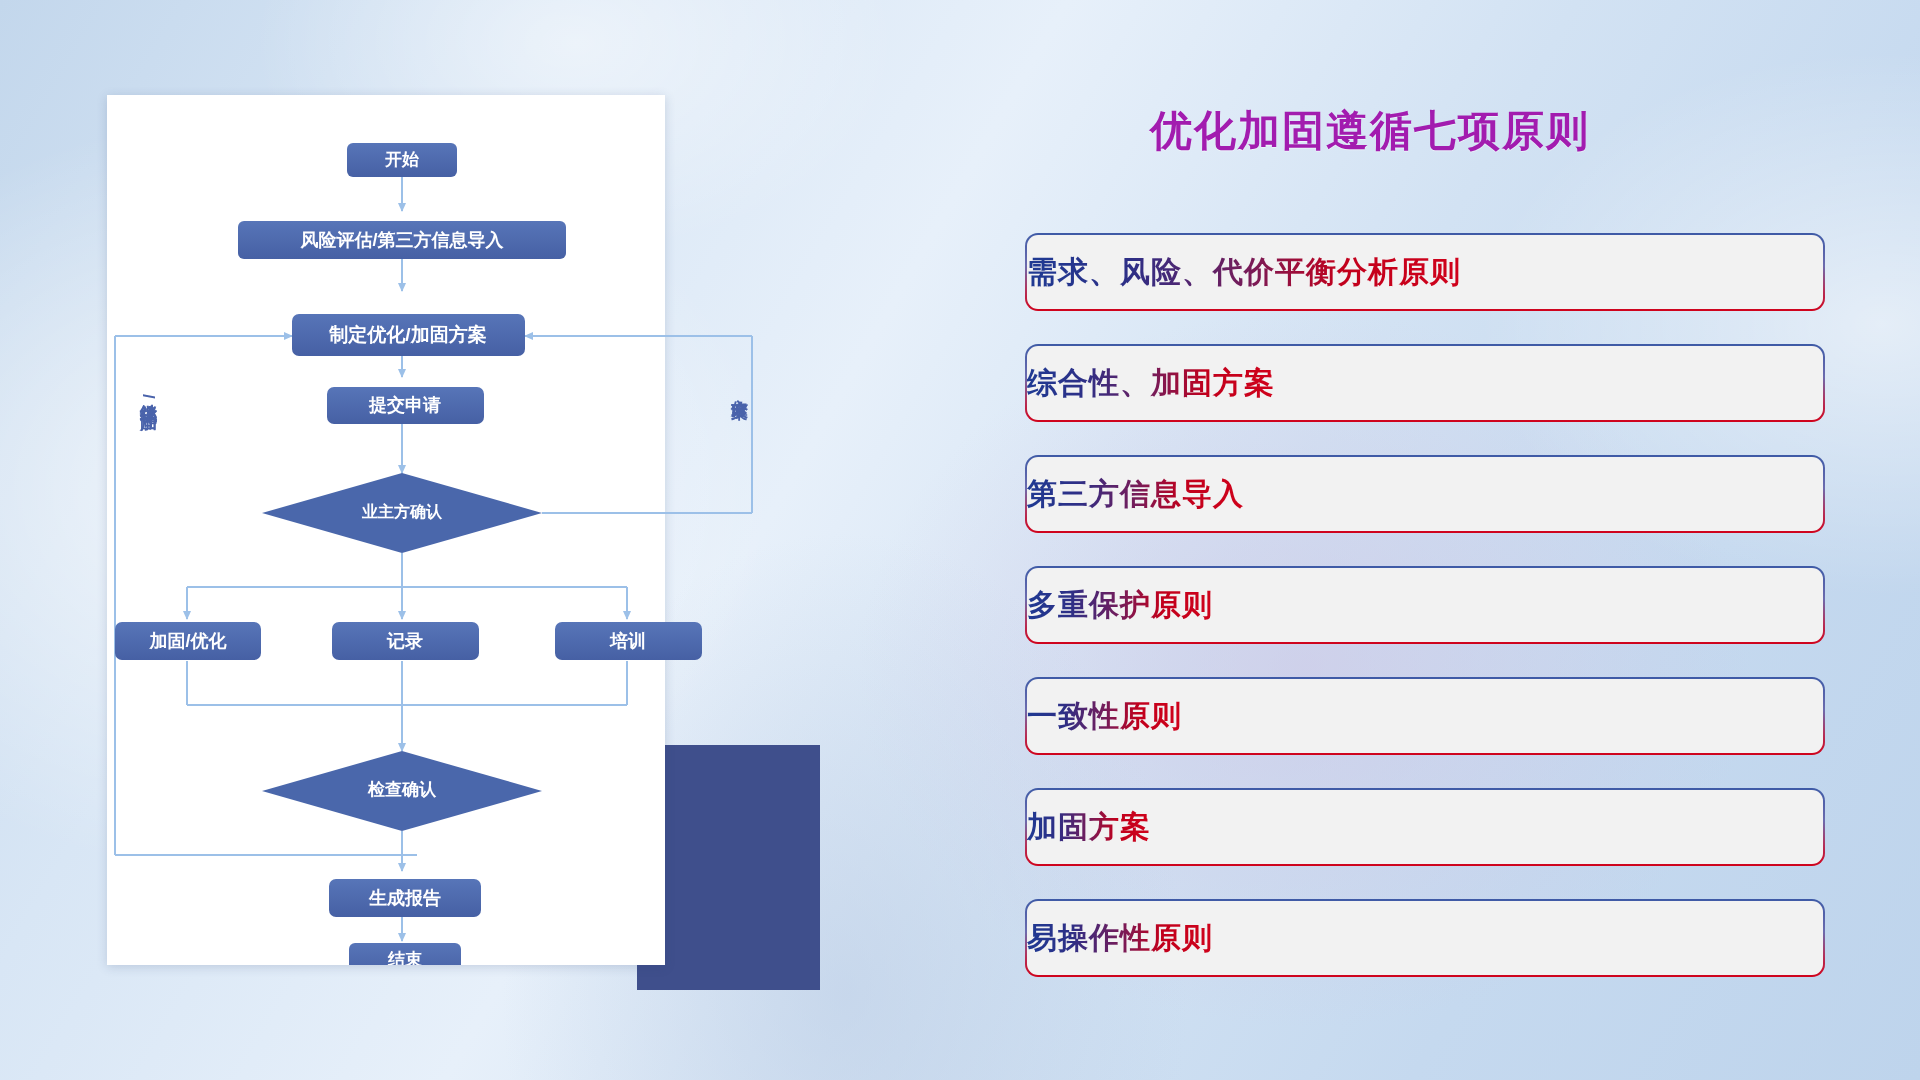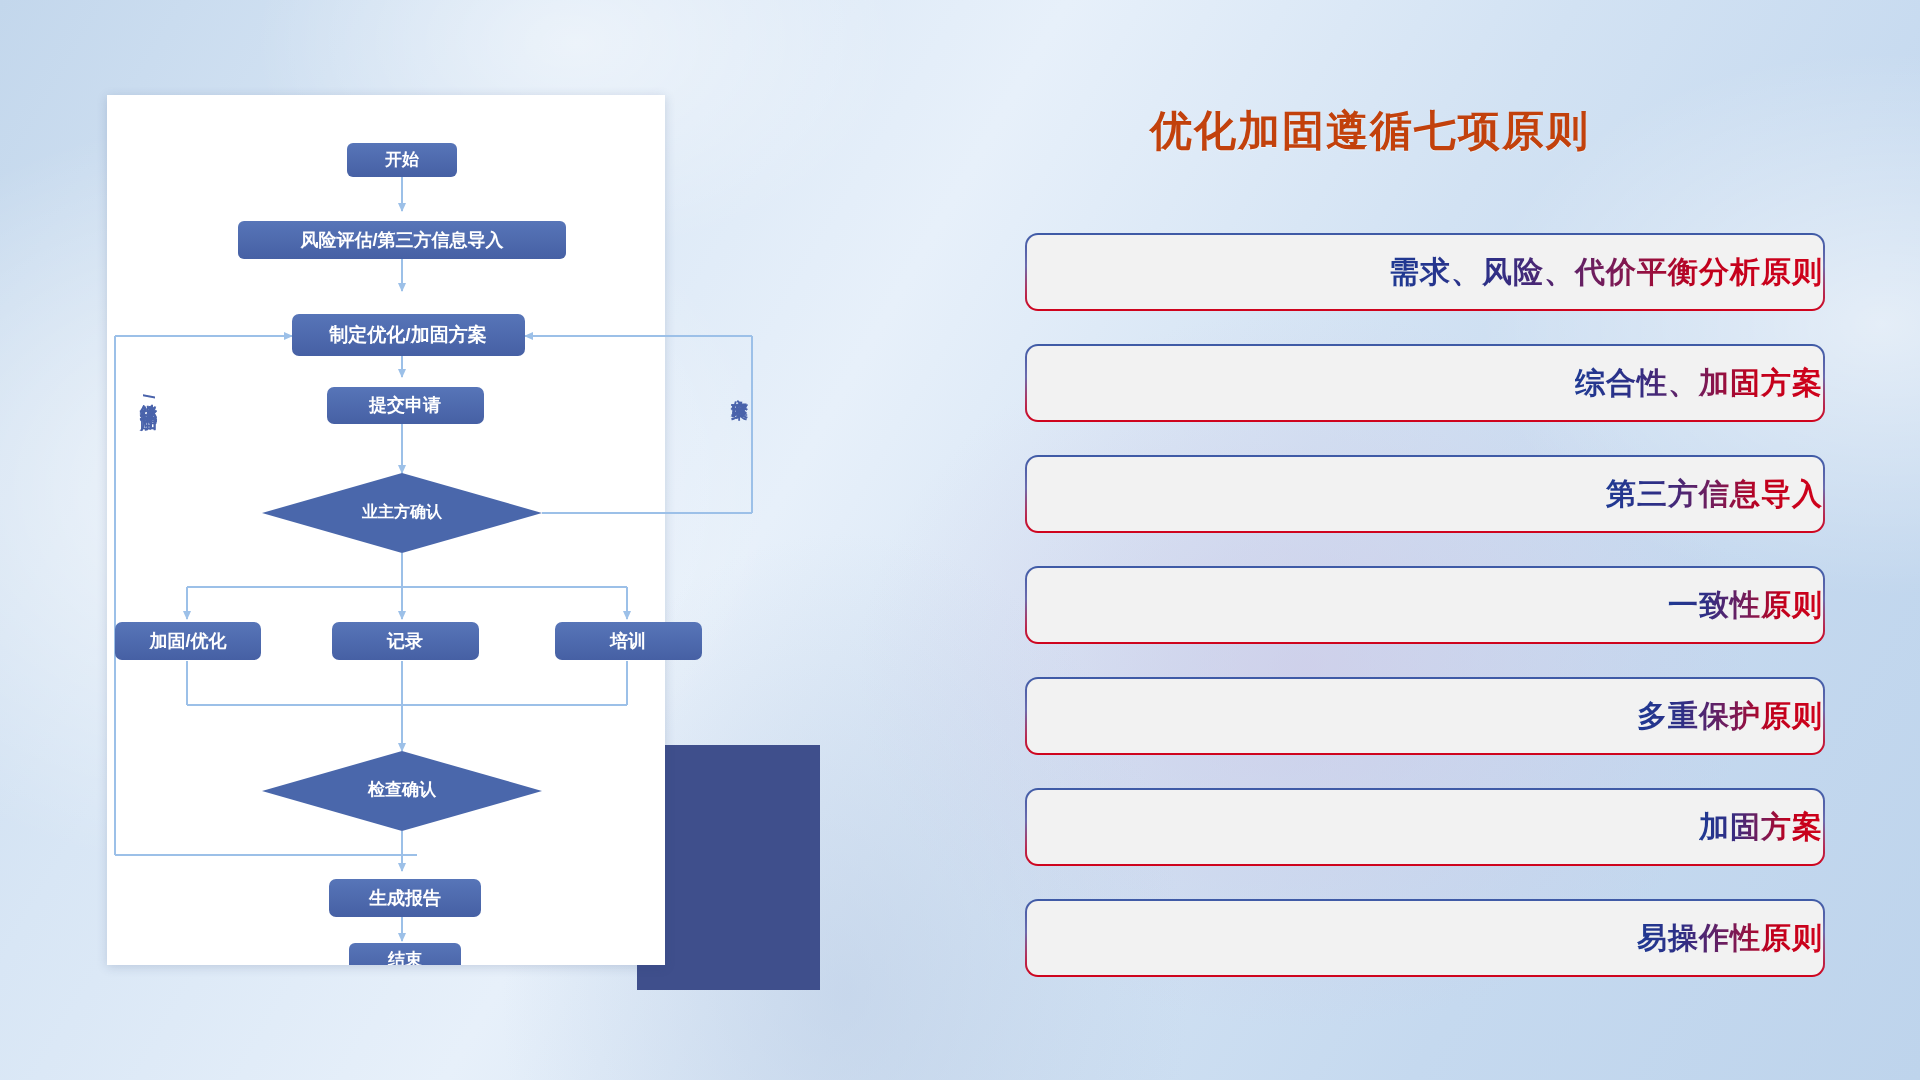--- a/index.html
+++ b/index.html
@@ -54,37 +54,37 @@
     letter-spacing:1px;line-height:1;
     white-space:nowrap;
   }
   #label-left{left:140px;top:390px;}
   #label-right{left:731px;top:386px;}
 
   
   #right-col{position:absolute;left:1020px;top:0;width:830px;height:1080px;z-index:3;}
   #deck-title{
     position:absolute;left:130px;top:103px;
-    font-size:42px;font-weight:bold;color:#c2410c;
+    font-size:42px;font-weight:bold;color:#a21caf;
     letter-spacing:2px;white-space:nowrap;
     text-shadow:0 1px 0 rgba(255,255,255,.45);
   }
   #cards{position:absolute;left:5px;top:233px;width:800px;}
   .card{
     position:relative;height:78px;margin-bottom:33px;
     border-radius:13px;
     padding:2px;
     background:linear-gradient(180deg,#3e5aa6 0%,#6b6bae 42%,#b2325c 72%,#d0021b 100%);
     box-sizing:border-box;
   }
   .card-inner{
     width:100%;height:100%;
     border-radius:11px;
     background:#f2f2f2;
-    display:flex;align-items:center;justify-content:flex-end;
+    display:flex;align-items:center;justify-content:flex-start;
     box-sizing:border-box;
   }
   .card-text{
     font-size:30px;font-weight:bold;letter-spacing:1px;
     background:linear-gradient(90deg,#1f3a93 0%,#2e2f86 24%,#7a1a56 52%,#c1001c 72%,#d0021b 100%);
     -webkit-background-clip:text;background-clip:text;
     -webkit-text-fill-color:transparent;color:transparent;
     white-space:nowrap;
   }
 </style>
@@ -227,27 +227,27 @@
     </div>
 
     <div class="card">
       <div class="card-inner">
         <span class="card-text">第三方信息导入</span>
       </div>
     </div>
 
     <div class="card">
       <div class="card-inner">
+        <span class="card-text">多重保护原则</span>
+      </div>
+    </div>
+
+    <div class="card">
+      <div class="card-inner">
         <span class="card-text">一致性原则</span>
-      </div>
-    </div>
-
-    <div class="card">
-      <div class="card-inner">
-        <span class="card-text">多重保护原则</span>
       </div>
     </div>
 
     <div class="card">
       <div class="card-inner">
         <span class="card-text">加固方案</span>
       </div>
     </div>
 
     <div class="card">

